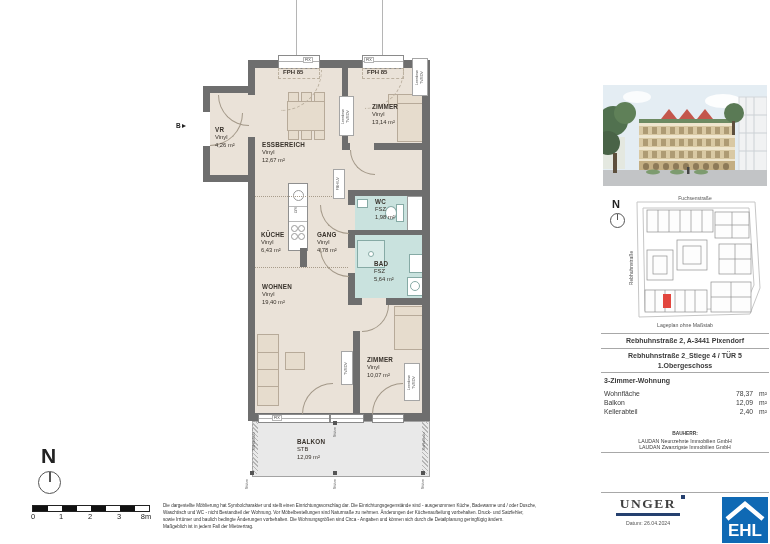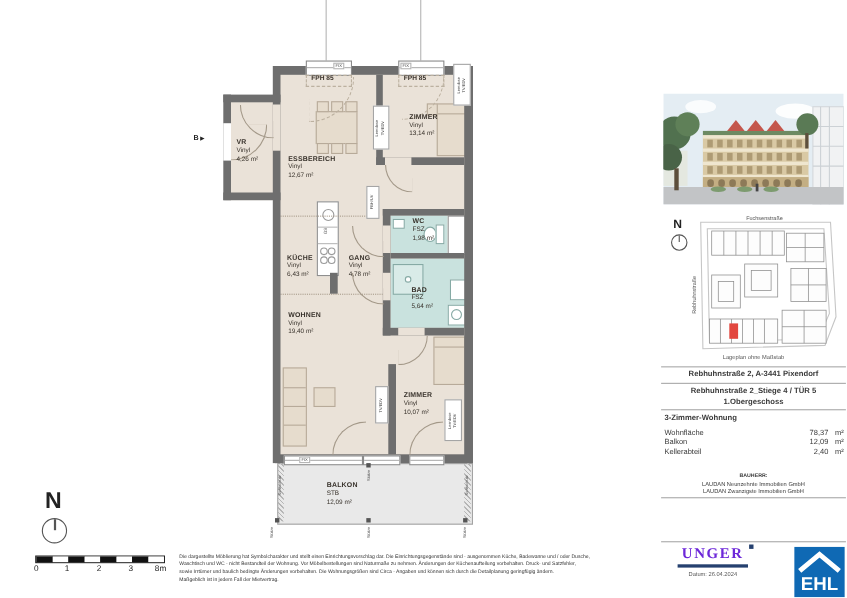--- a/index.html
+++ b/index.html
@@ -432,21 +432,21 @@
     <span class="av">2,40</span>
     <span class="au">m²</span>
   </div>
   <div class="ctr" style="top:431px;font-size:4.8px;font-weight:700">BAUHERR:</div>
   <div class="ctr" style="top:437.5px;font-size:5.2px">LAUDAN Neunzehnte Immobilien GmbH</div>
   <div class="ctr" style="top:444px;font-size:5.2px">LAUDAN Zwanzigste Immobilien GmbH</div>
   <div class="rule" style="top:452px"></div>
   <div class="rule" style="top:492px"></div>
 
   <div class="abs" style="left:603px;top:494px;width:90px;text-align:center">
-    <span style="font-family:'Liberation Serif',serif;font-weight:700;font-size:13.5px;letter-spacing:1.5px;color:#6d28d9">UNGER</span>
+    <span style="font-family:'Liberation Serif',serif;font-weight:700;font-size:13.5px;letter-spacing:1.5px;color:#404040">UNGER</span>
     <span style="position:absolute;right:8px;top:1px;width:4px;height:4px;background:#25406f"></span>
     <div style="margin:1px auto 0;width:64px;height:2.5px;background:#25406f"></div>
     <div style="margin-top:4px;font-size:5.2px;color:#555">Datum: 26.04.2024</div>
   </div>
 
   <svg style="position:absolute;left:722px;top:497px" width="46" height="46" viewBox="0 0 46 46">
     <rect x="0" y="0" width="46" height="46" fill="#0f69b4"></rect>
     <path d="M5,22 L23,7 L41,22" stroke="#ffffff" stroke-width="4.5" fill="none"></path>
     <text x="23" y="39" text-anchor="middle" fill="#ffffff" font-size="17" font-weight="bold" font-family="Liberation Sans, sans-serif">EHL</text>
   </svg>

